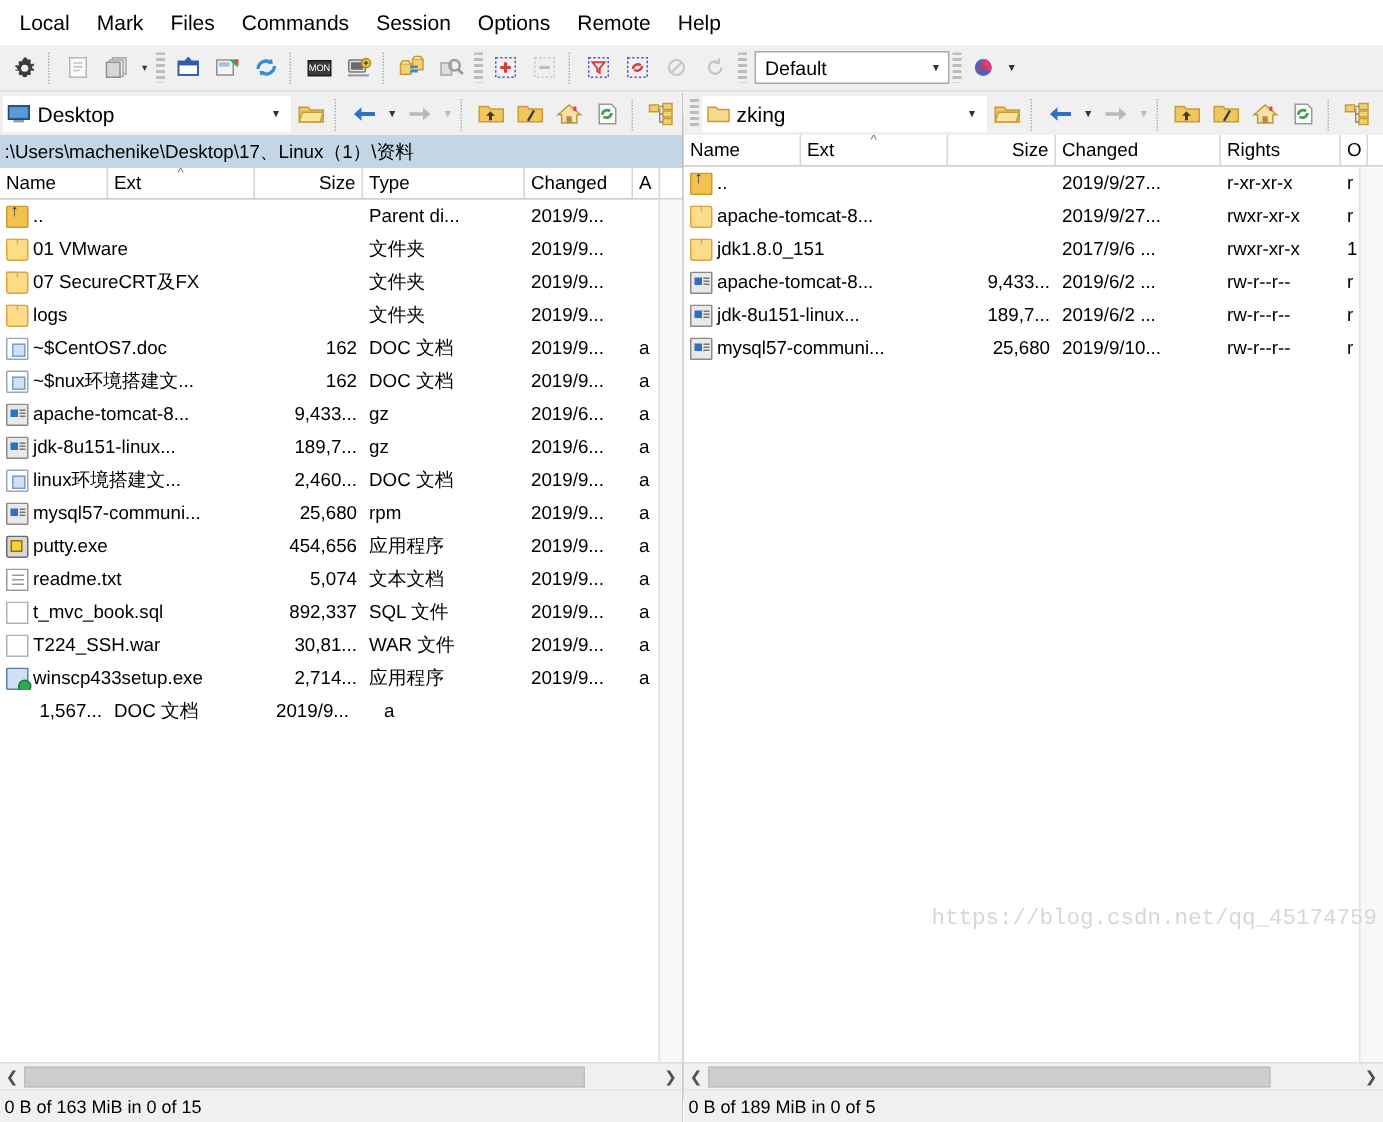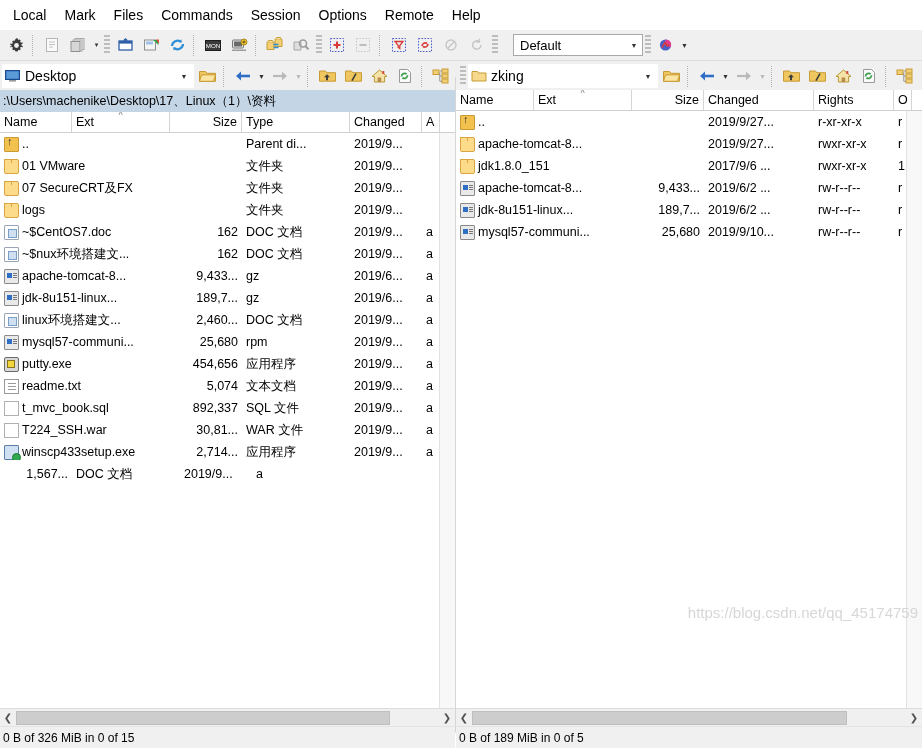--- a/index.html
+++ b/index.html
@@ -61,21 +61,21 @@
     display:flex; align-items:center; justify-content:center;
     font-size: 7px; color:#333;
   }
   .combo {
     width: 130px; height: 22px;
     border: 1px solid #a9a9a9;
     background: #fff;
     display: flex; align-items: center;
     padding-left: 6px;
     font-size: 13px;
-    margin-left: 13px;
+    margin-left: 3px;
   }
   .combo .cv { flex: 1; }
   .combo .carr { width:16px; text-align:center; font-size:7px; color:#333; }
 
   
   .panels {
     position: absolute;
     top: 62px; left: 0;
     width: 922px; height: 686px;
     display: flex;
@@ -243,21 +243,21 @@
     padding-left: 3px;
     border-top:1px solid #e4e4e4;
     color:#000;
   }
 
   .watermark {
     position:absolute;
     right: 4px; bottom: 22px;
     font-size: 15px;
     color: #d7d7d7;
-    font-family: Liberation Sans, sans-serif;
+    font-family: Liberation Mono, monospace;
     letter-spacing: 0px;
     pointer-events:none;
     white-space:nowrap;
   }
 </style>
 </head>
 <body>
 
 <div id="app">
 
@@ -686,21 +686,21 @@
 
       <div class="hscroll">
         <div class="hs-arrow">❮</div>
         <div class="hs-track">
           <div class="hs-thumb" style="width:374px"></div>
         </div>
         <div class="hs-arrow">❯</div>
       </div>
 
       <div class="statusbar">
-        <span>0 B of 326 MiB in 0 of 15</span>
+        <span>0 B of 163 MiB in 0 of 15</span>
       </div>
     </div>
 
     <div class="panel right" style="border-left:1px solid #d6d6d6">
 
       <div class="navbar">
         <div class="tb-grip"></div>
         <div class="pathcombo" style="width:190px">
           <span class="pi">
             <svg width="16" height="14" viewBox="0 0 16 14">

